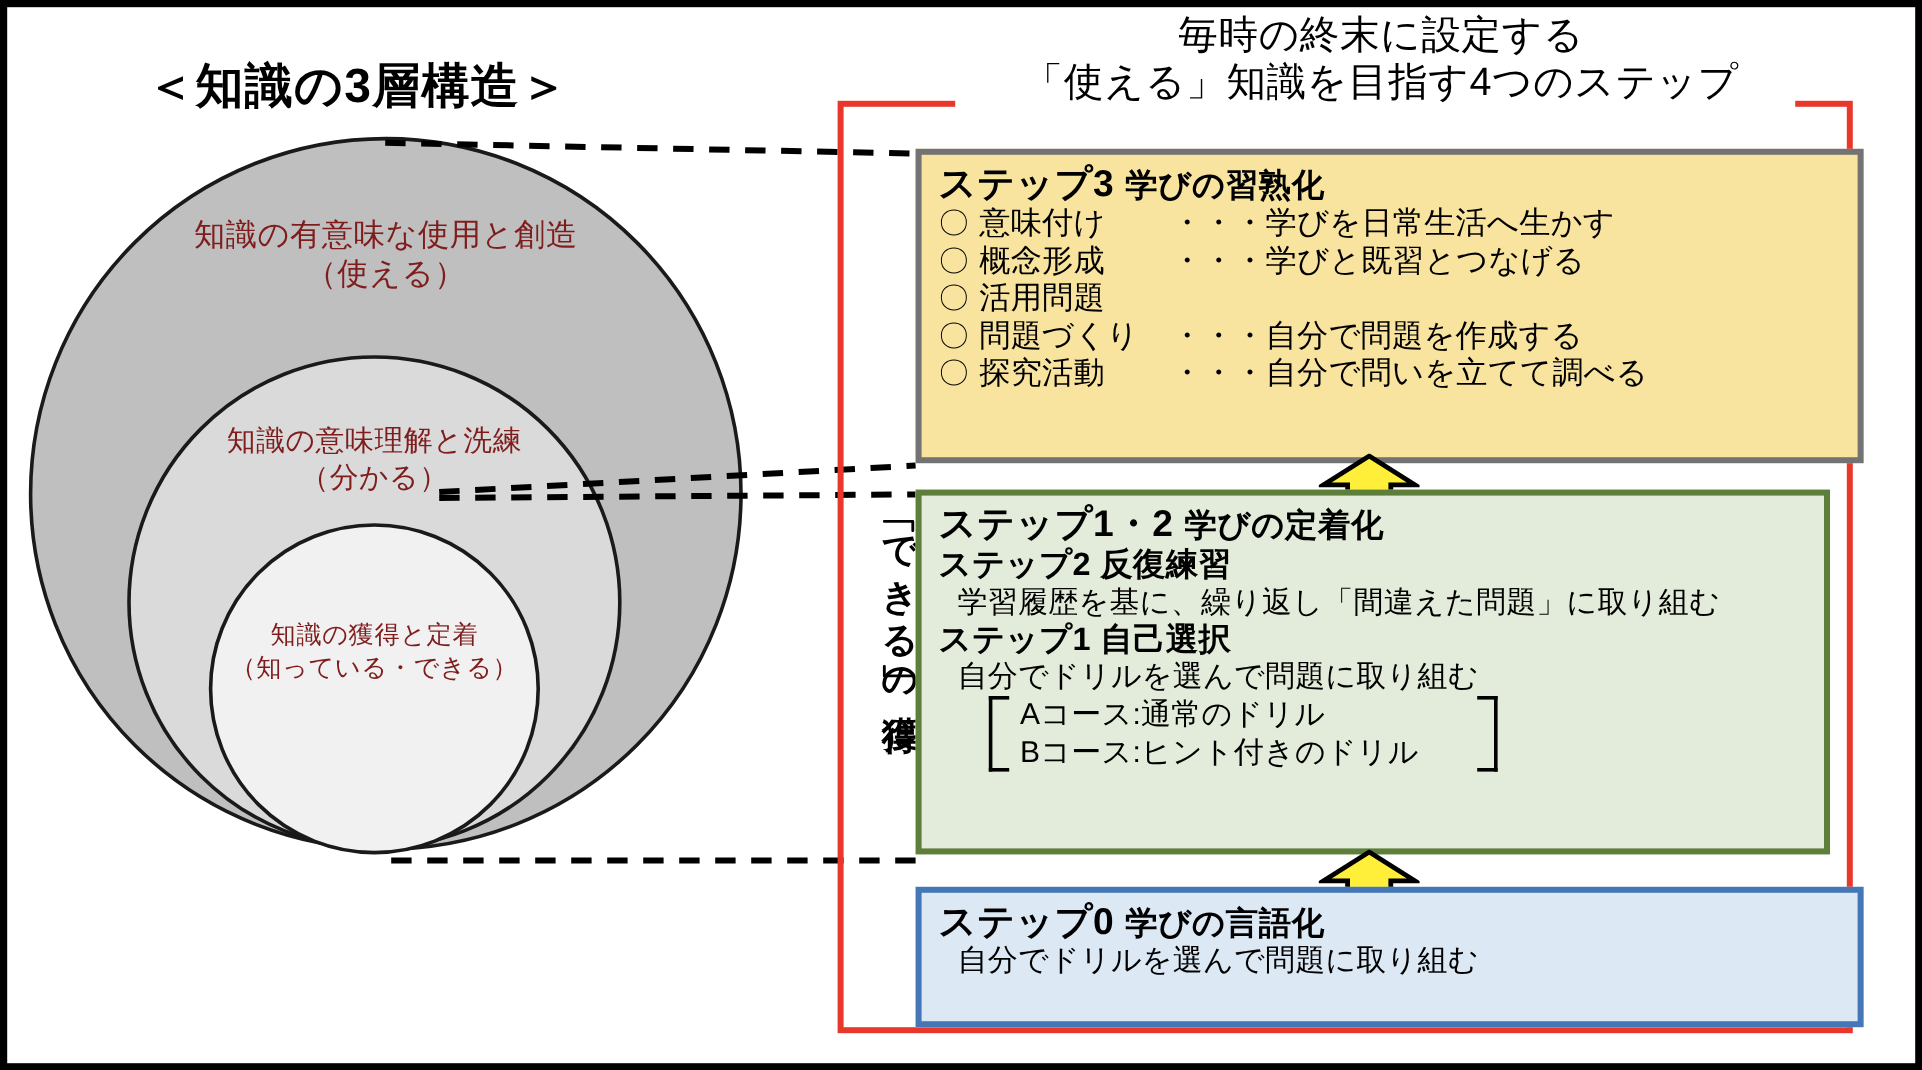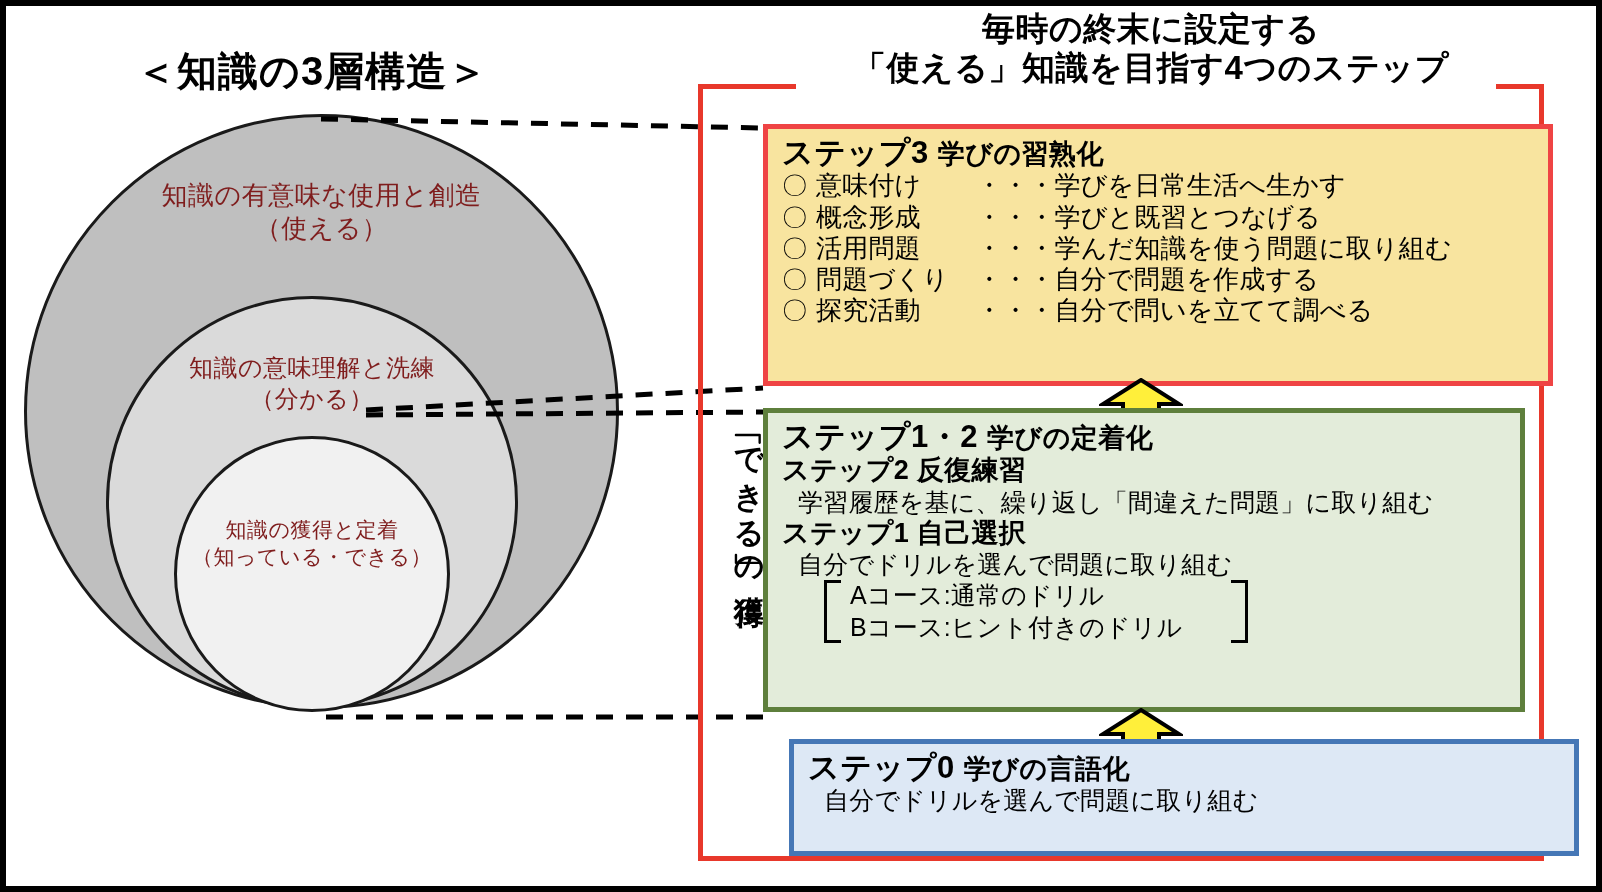--- a/index.html
+++ b/index.html
@@ -54,21 +54,21 @@
     letter-spacing:0.5px;
     color:#7f1d1d;
     white-space:pre-line;
   }
   #label-outer{ top:62px; font-size:26px;}
   #label-middle{ top:54px; font-size:24px;}
   #label-inner{ top:78px; font-size:21px;}
 
   #structure-title{
     position:absolute;
-    left:130px; top:38px;
+    left:116px; top:38px;
     font-size:40px;
     font-weight:bold;
     letter-spacing:1px;
     color:#000;
     white-space:nowrap;
   }
 
   
   #connectors{
     position:absolute;
@@ -92,21 +92,21 @@
     left:790px; top:62px;
     width:700px; height:34px;
     background:#ffffff;
   }
   #steps-heading{
     position:absolute;
     left:760px; top:4px;
     width:770px;
     text-align:center;
     font-size:33px;
-    font-weight:bold;
+    font-weight:normal;
     line-height:1.18;
     letter-spacing:0.5px;
     color:#000;
     white-space:pre-line;
   }
 
   
   #vertical-caption{
     position:absolute;
     left:712px; top:418px;
@@ -123,30 +123,30 @@
   
   .step-box{
     position:absolute;
     box-sizing:border-box;
     padding:6px 12px 6px 14px;
   }
   #step3-box{
     left:757px; top:118px;
     width:790px; height:262px;
     background:#f8e49f;
-    border:5px solid #ef4444;
+    border:5px solid #737373;
   }
   #step12-box{
     left:757px; top:402px;
     width:762px; height:304px;
     background:#e3ecda;
     border:5px solid #5e7f3c;
   }
   #step0-box{
-    left:783px; top:733px;
+    left:757px; top:733px;
     width:790px; height:117px;
     background:#dde8f5;
     border:5px solid #4577b6;
   }
 
   .step-title{
     font-size:31px;
     font-weight:bold;
     line-height:1.14;
     letter-spacing:0.5px;
@@ -271,21 +271,20 @@
       <span class="bullet-desc">・・・学びを日常生活へ生かす</span>
     </div>
     <div class="bullet-row">
       <span class="bullet-mark">〇</span>
       <span class="bullet-term">概念形成</span>
       <span class="bullet-desc">・・・学びと既習とつなげる</span>
     </div>
     <div class="bullet-row">
       <span class="bullet-mark">〇</span>
       <span class="bullet-term">活用問題</span>
-      <span class="bullet-desc">・・・学んだ知識を使う問題に取り組む</span>
     </div>
     <div class="bullet-row">
       <span class="bullet-mark">〇</span>
       <span class="bullet-term">問題づくり</span>
       <span class="bullet-desc">・・・自分で問題を作成する</span>
     </div>
     <div class="bullet-row">
       <span class="bullet-mark">〇</span>
       <span class="bullet-term">探究活動</span>
       <span class="bullet-desc">・・・自分で問いを立てて調べる</span>

